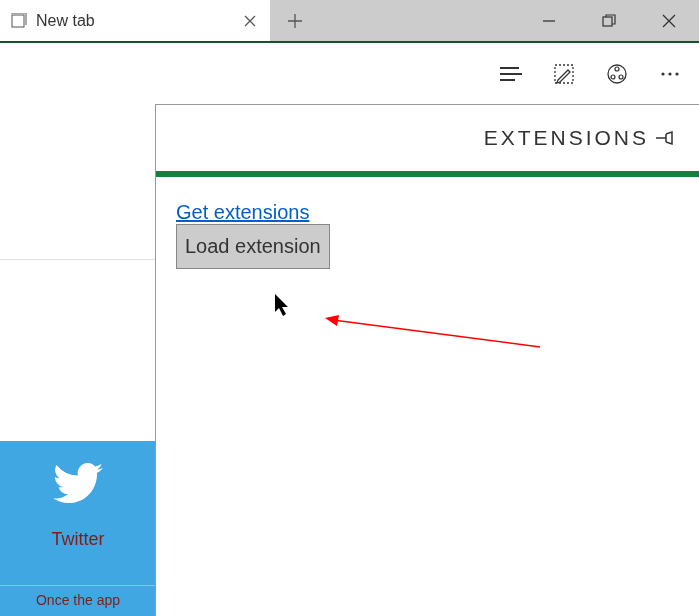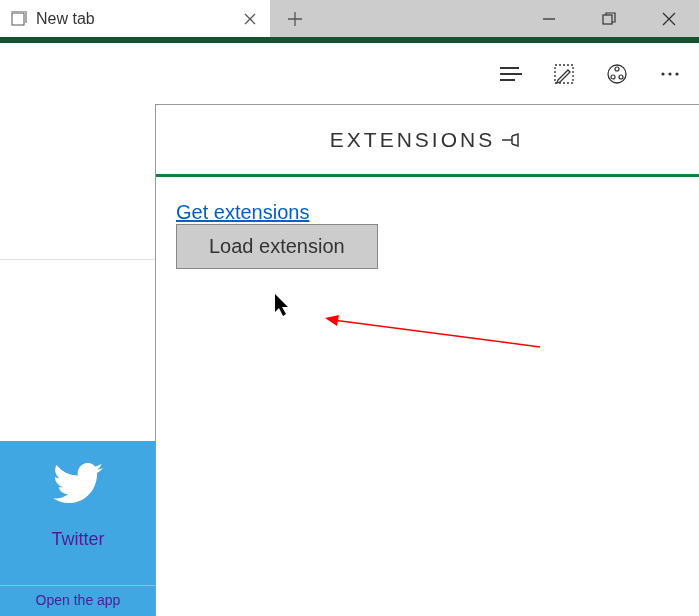--- a/index.html
+++ b/index.html
@@ -7,21 +7,21 @@
       font-family: "Segoe UI", Arial, sans-serif;
       background: #fff;
       width: 699px;
       height: 616px;
       position: relative;
       overflow: hidden;
     }
     .titlebar {
       display: flex;
       height: 43px;
-      border-bottom: 6px solid #14532d;
+      border-bottom: 2px solid #14532d;
     }
     .tab {
       width: 270px;
       height: 100%;
       display: flex;
       align-items: center;
       padding: 0 10px;
       background: #fff;
       position: relative;
     }
@@ -71,59 +71,59 @@
     .panel {
       position: absolute;
       left: 155px; top: 0;
       right: 0; bottom: 0;
       border-left: 1px solid #999;
       border-top: 1px solid #999;
       background: #fff;
     }
     .panel-header {
       height: 72px;
-      border-bottom: 3px solid #15803d;
+      border-bottom: 6px solid #15803d;
       display: flex;
       align-items: center;
       padding: 0 20px;
-      justify-content: center;
+      justify-content: flex-end;
     }
     .panel-title { font-size: 21px; letter-spacing: 3px; color: #333; font-weight: 500;}
     .pin-btn {
       width: 30px; height: 30px;
       display: flex; align-items: center; justify-content: center;
     }
     .panel-body { padding: 24px 20px; }
     .empty-text { font-size: 20px; color: #333; margin-bottom: 60px; }
     .get-link {
       font-size: 20px;
       color: #0060c7;
       text-decoration: underline;
       cursor: pointer;
       display: inline-block;
     }
     .load-btn {
       font-size: 20px; color: #333;
       background: #ccc;
       border: 1px solid #888;
-      padding: 10px 32px;
+      padding: 10px 8px;
       cursor: pointer;
     }
     .side-sep {
       position: absolute;
       left: 0; top: 155px;
       width: 155px;
       border-top: 1px solid #e0e0e0;
     }
     .twitter-tile {
       position: absolute;
       left: 0; bottom: 0;
       width: 156px; height: 175px;
       background: #40a7e2;
-      color: #4c1d95;
+      color: #7f1d1d;
       display: flex; flex-direction: column;
       align-items: center;
     }
     .tw-icon { margin-top: 22px; }
     .tw-label { margin-top: 20px; font-size: 18px; }
     .tw-footer {
       margin-top: auto;
       width: 100%;
       text-align: center;
       font-size: 14px;
@@ -220,21 +220,21 @@
 <div class="content">
   <div class="side-sep"></div>
 
   <div class="twitter-tile">
     <span class="tw-icon">
       <svg width="50" height="42" viewBox="0 0 50 42">
         <path fill="#fff" d="M50 5a20 20 0 0 1-5.8 1.6A10 10 0 0 0 48.6 1a20 20 0 0 1-6.4 2.4A10 10 0 0 0 25 12.6 28.6 28.6 0 0 1 3.5 1.9a10 10 0 0 0 3.1 13.4 10 10 0 0 1-4.6-1.3v.1a10 10 0 0 0 8.1 9.9 10 10 0 0 1-4.5.2 10 10 0 0 0 9.4 7A20.2 20.2 0 0 1 0 35.3 28.5 28.5 0 0 0 15.4 40c18.5 0 28.6-15.3 28.6-28.6l-.03-1.3A20 20 0 0 0 50 5z"></path>
       </svg>
     </span>
     <div class="tw-label">Twitter</div>
-    <div class="tw-footer">Open the app</div>
+    <div class="tw-footer">Once the app</div>
   </div>
 
   <div class="panel">
     <div class="panel-header">
       <div class="panel-title">EXTENSIONS</div>
       <div class="pin-btn">
         <svg width="22" height="22" viewBox="0 0 22 22">
           <path d="M3 11 L13 11 M13 7 L13 15 M13 7 L19 5 L19 17 L13 15" fill="none" stroke="#333" stroke-width="1.5"></path>
         </svg>
       </div>

